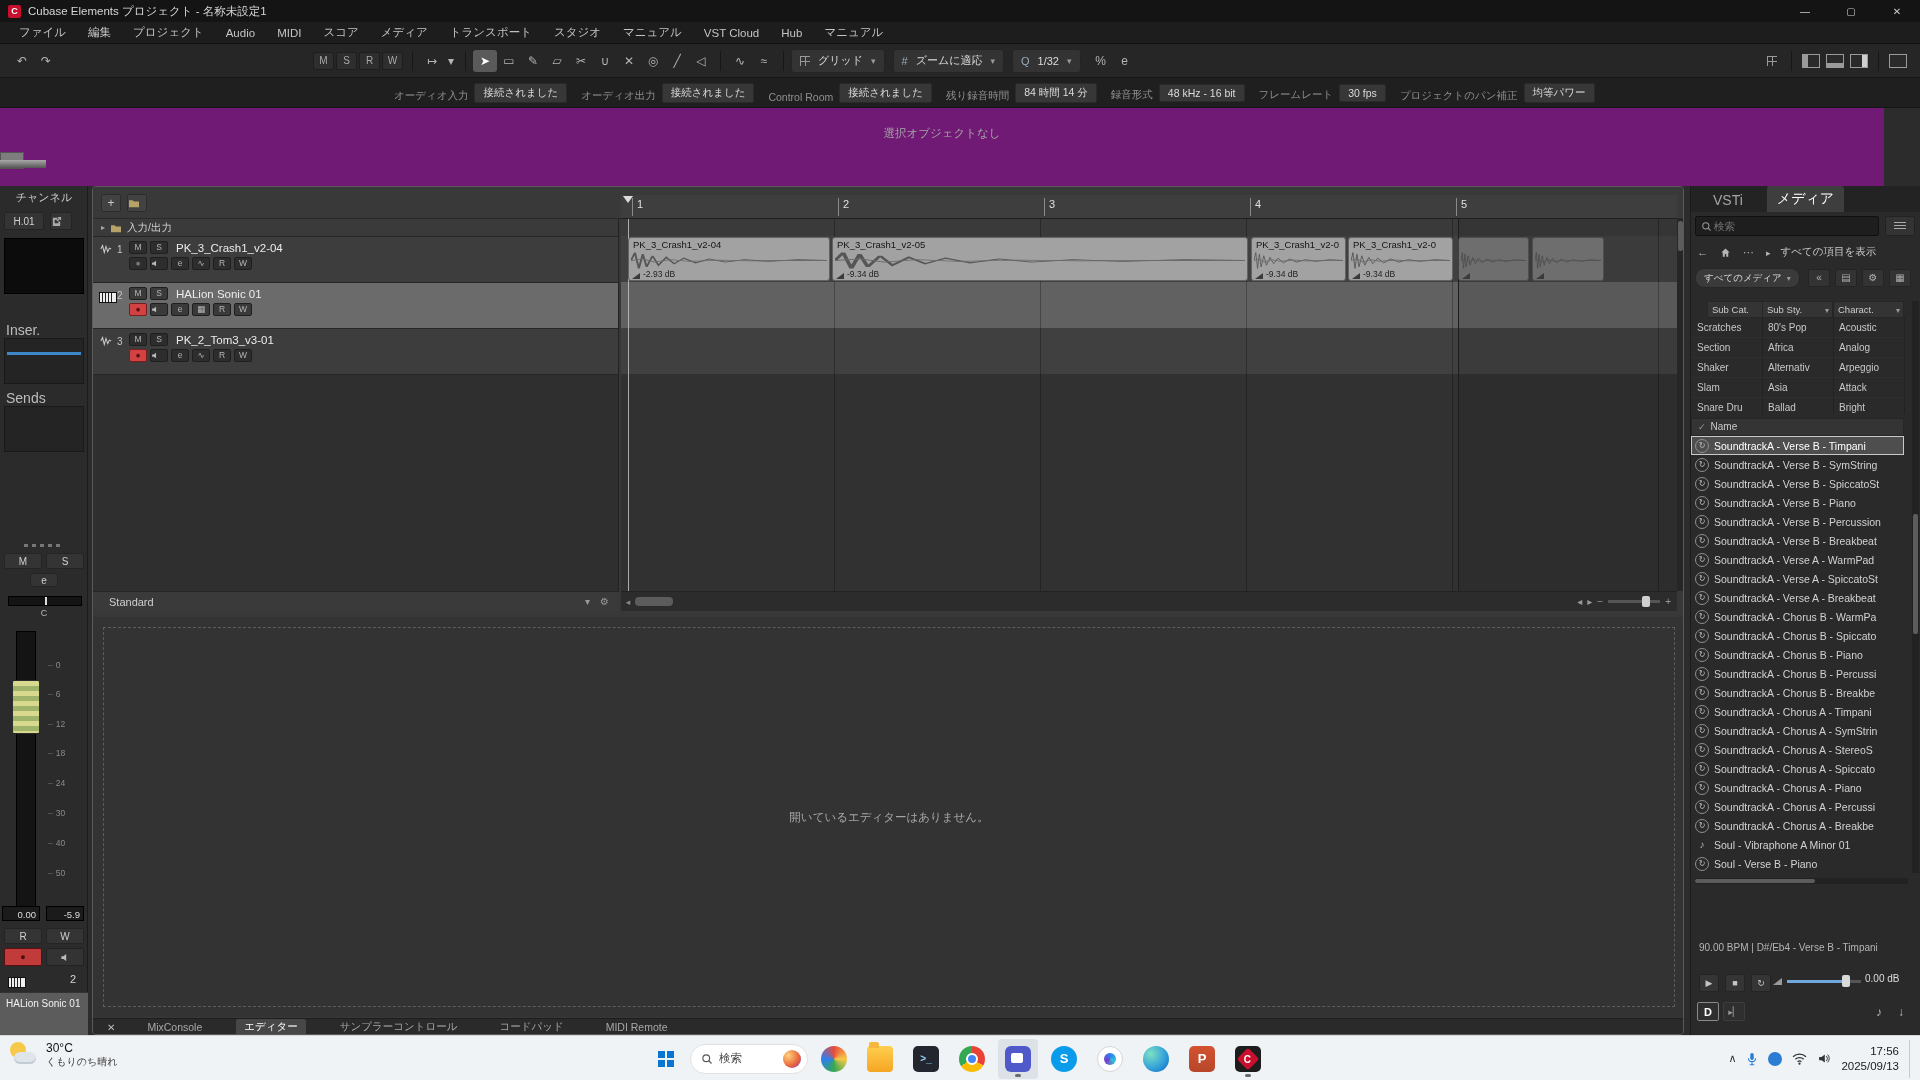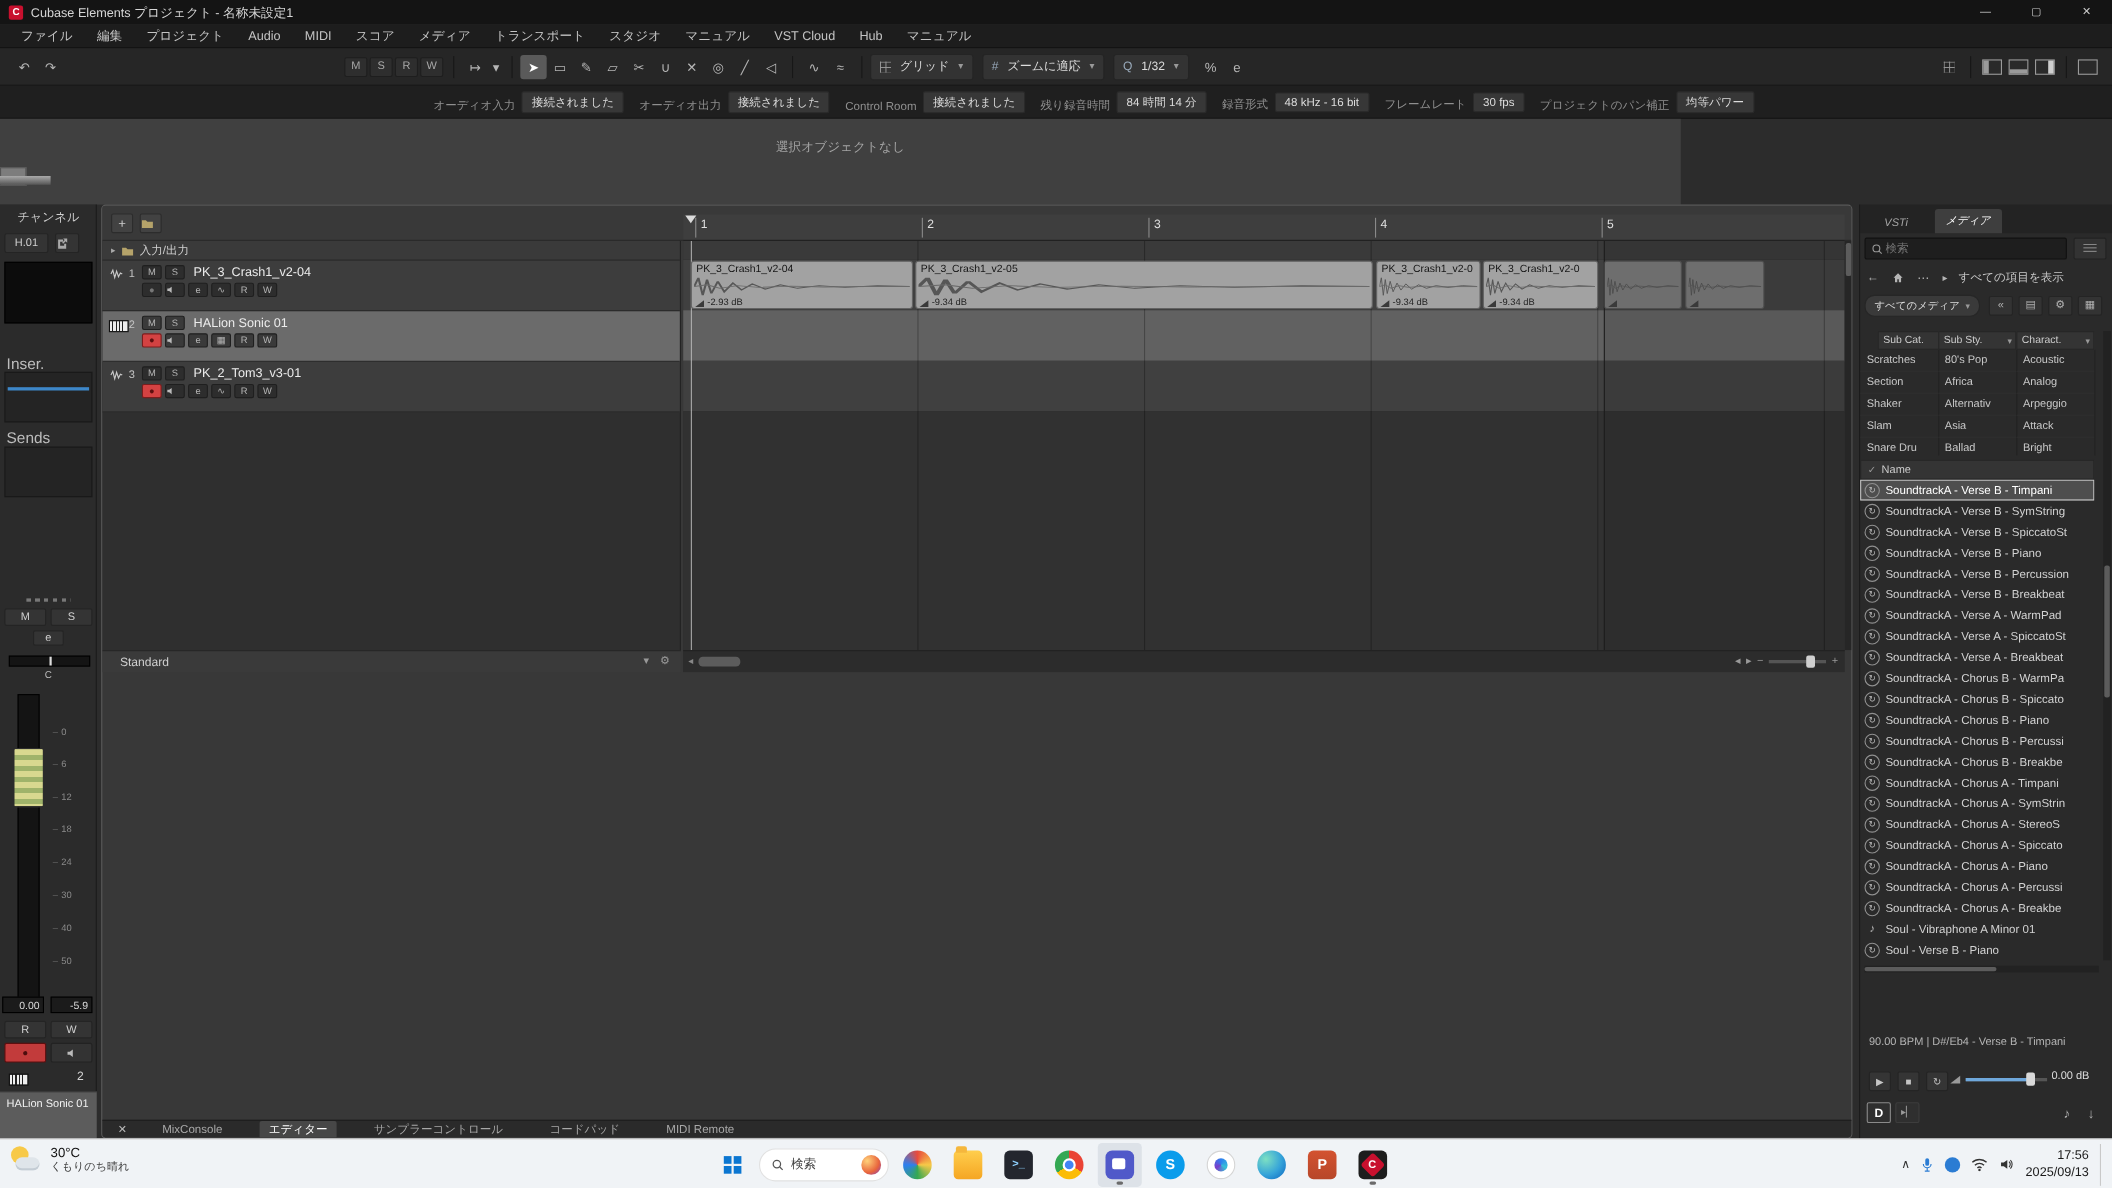--- a/index.html
+++ b/index.html
@@ -51,21 +51,21 @@
   
   .statusrow{position:absolute;left:0;top:78px;width:1920px;height:30px;background:#1f1f1f;
              border-bottom:1px solid #141414;box-sizing:border-box;}
   .status-items{display:flex;align-items:center;gap:14px;padding-left:394px;height:100%;}
   .status-item{display:flex;align-items:flex-end;gap:6px;}
   .st-label{font-size:10.5px;color:#8f8f8f;white-space:nowrap;}
   .st-value{font-size:10.5px;color:#dcdcdc;background:#373737;border:1px solid #2a2a2a;
             padding:2px 8px;border-radius:2px;white-space:nowrap;}
 
   
-  .infoline{position:absolute;left:0;top:108px;width:1528px;height:78px;background:#404040;}
+  .infoline{position:absolute;left:0;top:108px;width:1884px;height:78px;background:#701a75;}
   .infoline-text{margin-top:18px;text-align:center;font-size:11.5px;color:#a5a5a5;}
   .stray-meter{position:absolute;left:0;top:152px;width:22px;height:15px;background:#7d7d7d;border:1px solid #555;}
   .stray-bar{position:absolute;left:0;top:160px;width:46px;height:8px;background:linear-gradient(#aaa,#555);}
 
   
   .channel{position:absolute;left:0;top:186px;width:88px;height:849px;background:#2b2b2b;
            border-right:1px solid #1b1b1b;box-sizing:border-box;}
   .ch-header{position:absolute;top:4px;left:0;width:88px;text-align:center;font-size:11px;color:#cfcfcf;}
   .ch-btn{position:absolute;background:#343434;border:1px solid #242424;color:#d0d0d0;font-size:10px;border-radius:2px;padding:0;}
   .ch-black{position:absolute;left:4px;top:52px;width:78px;height:54px;background:#0c0c0c;border:1px solid #000;}
@@ -171,21 +171,21 @@
            display:flex;align-items:center;gap:18px;padding-left:8px;box-sizing:border-box;}
   .pw-tab-close{background:none;border:0;color:#bbb;font-size:10px;padding:0 6px;}
   .pw-tab{background:none;border:0;color:#a8a8a8;font-size:10.5px;padding:1px 8px;}
   .pw-tab.active{background:#474747;color:#fff;border-radius:2px;}
 
   
   .rack{position:absolute;left:1690px;top:186px;width:230px;height:849px;background:#2a2a2a;
         border-left:1px solid #1b1b1b;box-sizing:border-box;}
   .rack-tabs{position:absolute;left:0;top:0;width:100%;height:26px;background:#232323;display:flex;
              align-items:flex-end;gap:14px;padding-left:12px;box-sizing:border-box;}
-  .rack-tab{background:none;border:0;color:#a5a5a5;font-size:10px;padding:4px 10px;font-style:italic;}
+  .rack-tab{background:none;border:0;color:#a5a5a5;font-size:14px;padding:4px 10px;}
   .rack-tab.active{background:#3e3e3e;color:#fff;border-radius:3px 3px 0 0;}
   .rack-search{position:absolute;left:4px;top:30px;width:184px;height:20px;background:#1e1e1e;
                border:1px solid #111;border-radius:2px;display:flex;align-items:center;padding:0 5px;box-sizing:border-box;}
   .rack-search input{flex:1;background:transparent;border:0;outline:0;color:#ddd;font-size:10.5px;
                      font-family:inherit;min-width:0;}
   .list-icon-btn{position:absolute;left:194px;top:30px;width:30px;height:20px;background:#333;border:1px solid #222;
                  border-radius:2px;display:flex;align-items:center;justify-content:center;padding:0;}
   .hamb{width:12px;height:8px;background:linear-gradient(#aaa 1px,transparent 1px) 0 0/12px 3px;}
   .rack-nav{position:absolute;left:4px;top:56px;width:222px;height:20px;display:flex;align-items:center;gap:8px;
             font-size:10.5px;color:#c9c9c9;}
@@ -718,20 +718,25 @@
         <div class="hs-zoomtrack">
             <div class="hs-zoomhandle"></div>
           </div>
         <span>+</span>
       </div>
     </div>
     <div class="vscroll">
         <div class="vs-thumb"></div>
       </div>
 
+    <div class="lower-pane">
+      <div class="lower-dash">
+        <span class="lower-text">開いているエディターはありません。</span>
+      </div>
+    </div>
 
     <div class="pw-tabs">
       <button class="pw-tab-close">✕</button>
       <div style="display:flex;gap:26px;">
 
       <button class="pw-tab">MixConsole</button>
           <button class="pw-tab active">エディター</button>
           <button class="pw-tab">サンプラーコントロール</button>
           <button class="pw-tab">コードパッド</button>
           <button class="pw-tab">MIDI Remote</button>

